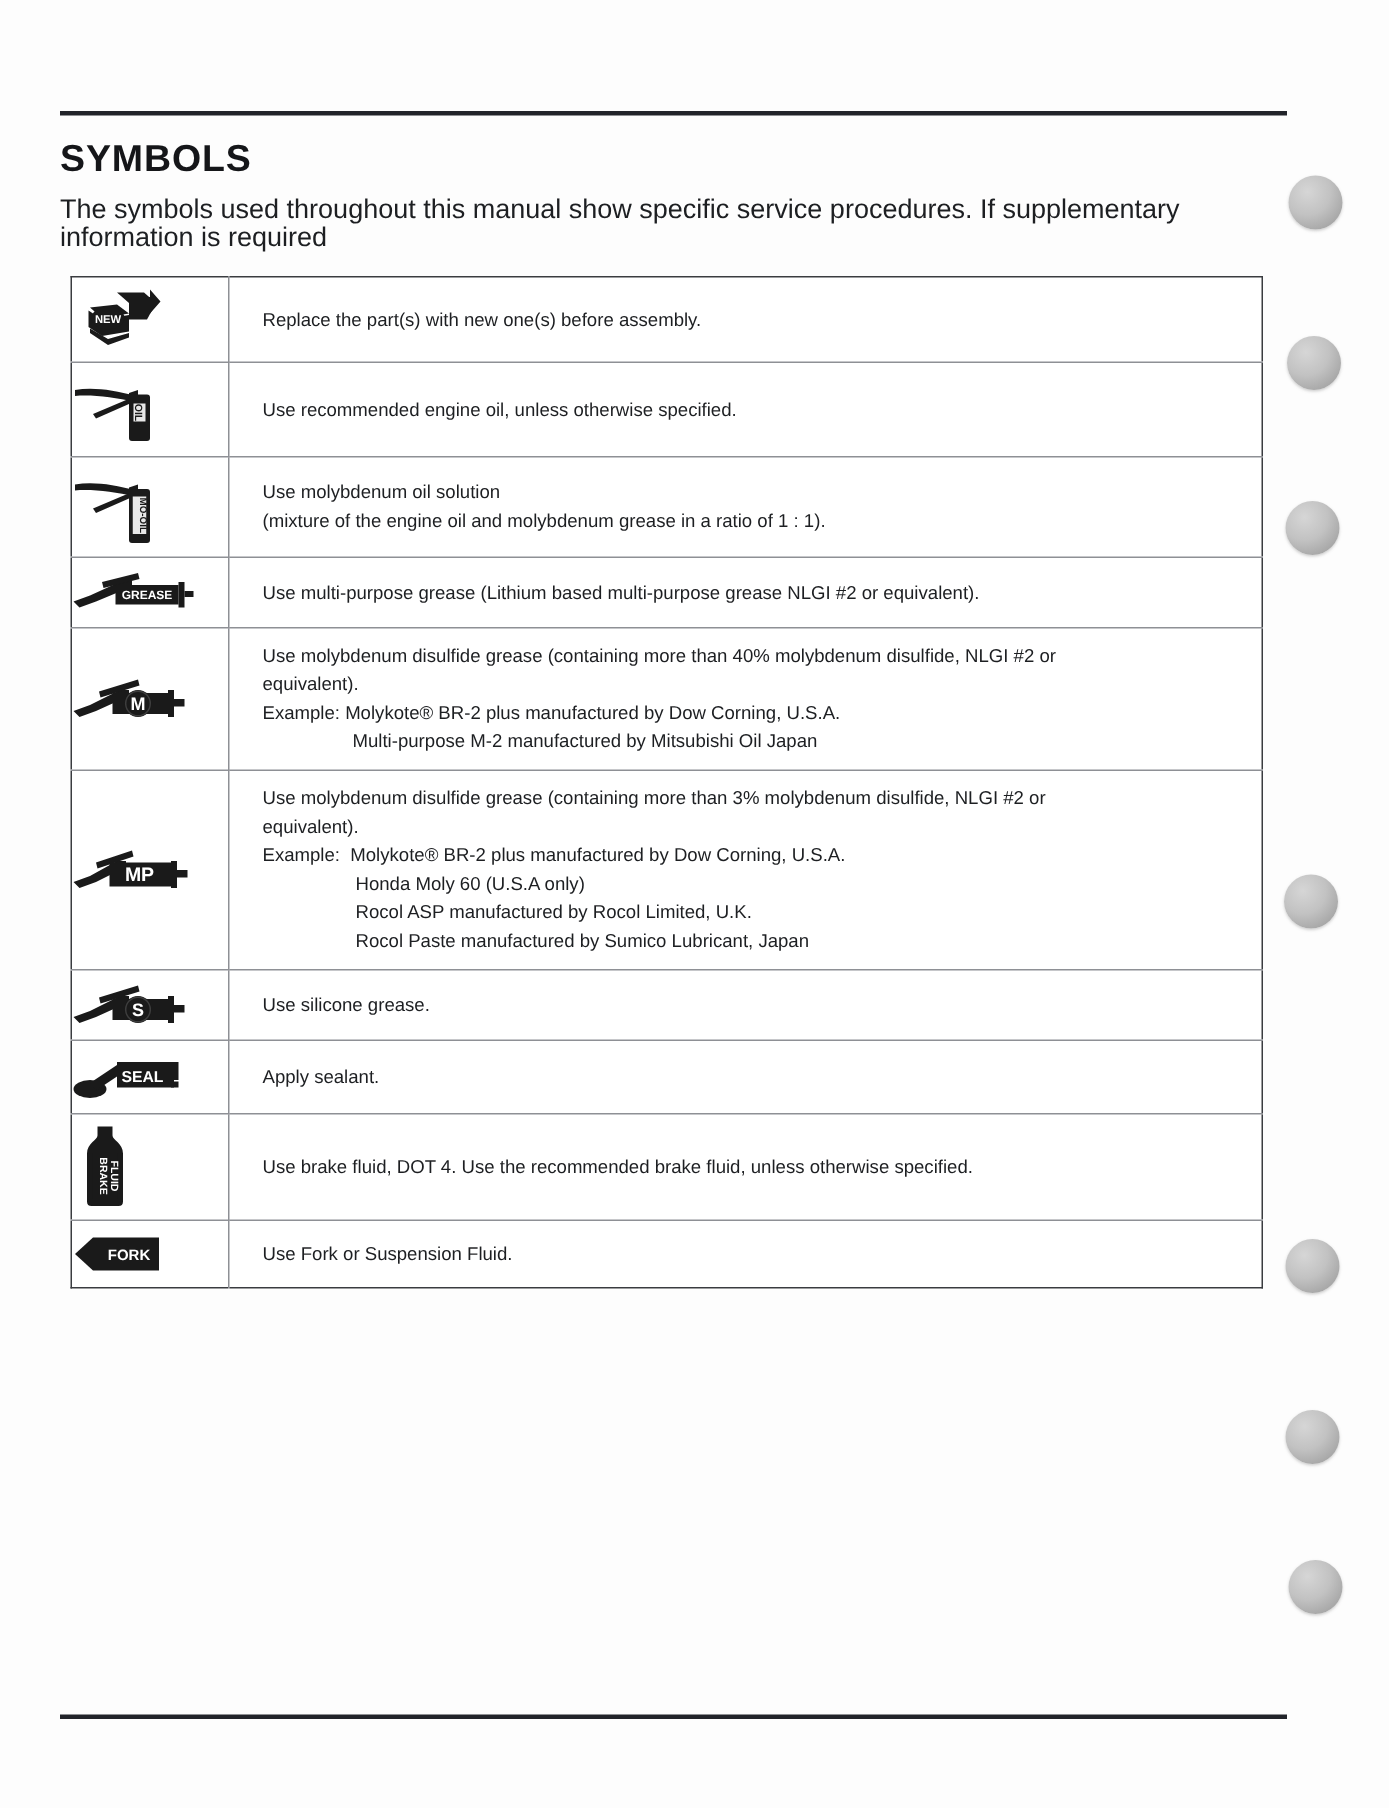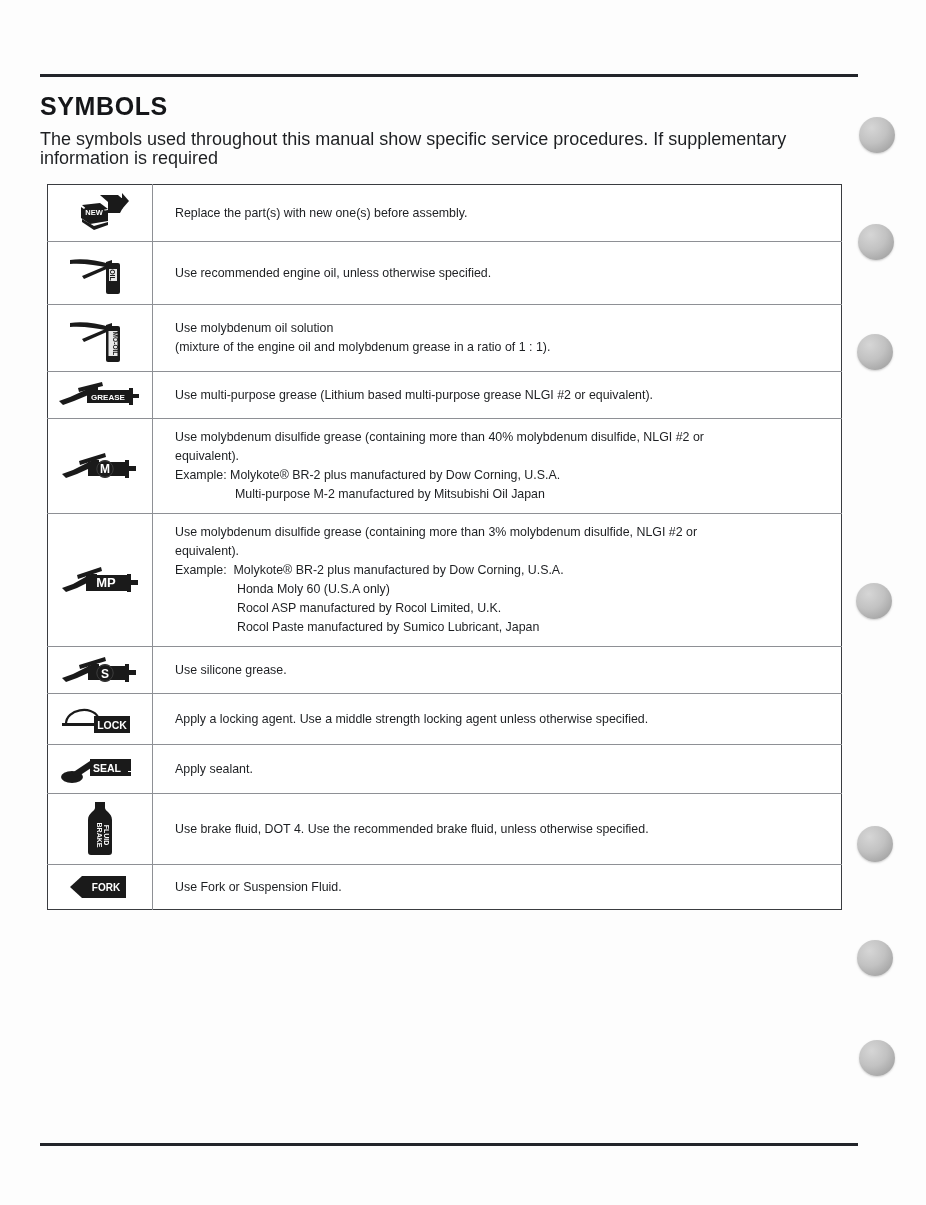--- a/index.html
+++ b/index.html
@@ -105,21 +105,20 @@
     color: #1d1f22;
   }
   .desc .ln { display: block; white-space: pre; }
   .desc .ln.indent-ex { padding-left: 60px; }
   .desc .ln.indent-ex2 { padding-left: 62px; }
 
   .icon-cell {
     height: 100%;
     display: flex;
     align-items: center;
-    justify-content: center;
     padding: 6px 0;
   }
 
   svg { display: block; }
 
   .tiny-label {
     font-family: "Liberation Sans", sans-serif;
     font-weight: bold;
   }
 </style>
@@ -288,37 +287,20 @@
             </svg>
           </div>
         </td>
         <td>
           <div class="desc">
             <span class="ln">Use silicone grease.</span>
           </div>
         </td>
       </tr>
 
-      <tr>
-        <td>
-          <div class="icon-cell">
-            <svg width="80" height="38" viewBox="0 0 80 38" aria-hidden="true">
-              <path d="M6 24 C6 9, 32 5, 38 17" fill="none" stroke="#1a1a1a" stroke-width="2.2"></path>
-              <rect x="2" y="23" width="34" height="3" fill="#1a1a1a"></rect>
-              <rect x="34" y="16" width="36" height="17" fill="#1a1a1a"></rect>
-              <text class="tiny-label" x="52" y="29" font-size="10.5" fill="#ffffff" text-anchor="middle">LOCK</text>
-            </svg>
-          </div>
-        </td>
-        <td>
-          <div class="desc">
-            <span class="ln">Apply a locking agent. Use a middle strength locking agent unless otherwise specified.</span>
-          </div>
-        </td>
-      </tr>
 
       <tr>
         <td>
           <div class="icon-cell">
             <svg width="80" height="36" viewBox="0 0 80 36" aria-hidden="true">
               <ellipse cx="12" cy="26" rx="11" ry="6" fill="#1a1a1a"></ellipse>
               <path d="M12 22 L30 10 L34 15 L16 27 Z" fill="#1a1a1a"></path>
               <rect x="30" y="8" width="38" height="17" fill="#1a1a1a"></rect>
               <text class="tiny-label" x="47" y="21" font-size="10.5" fill="#ffffff" text-anchor="middle">SEAL</text>
               <rect x="66" y="8" width="5" height="12" fill="#1a1a1a"></rect>

